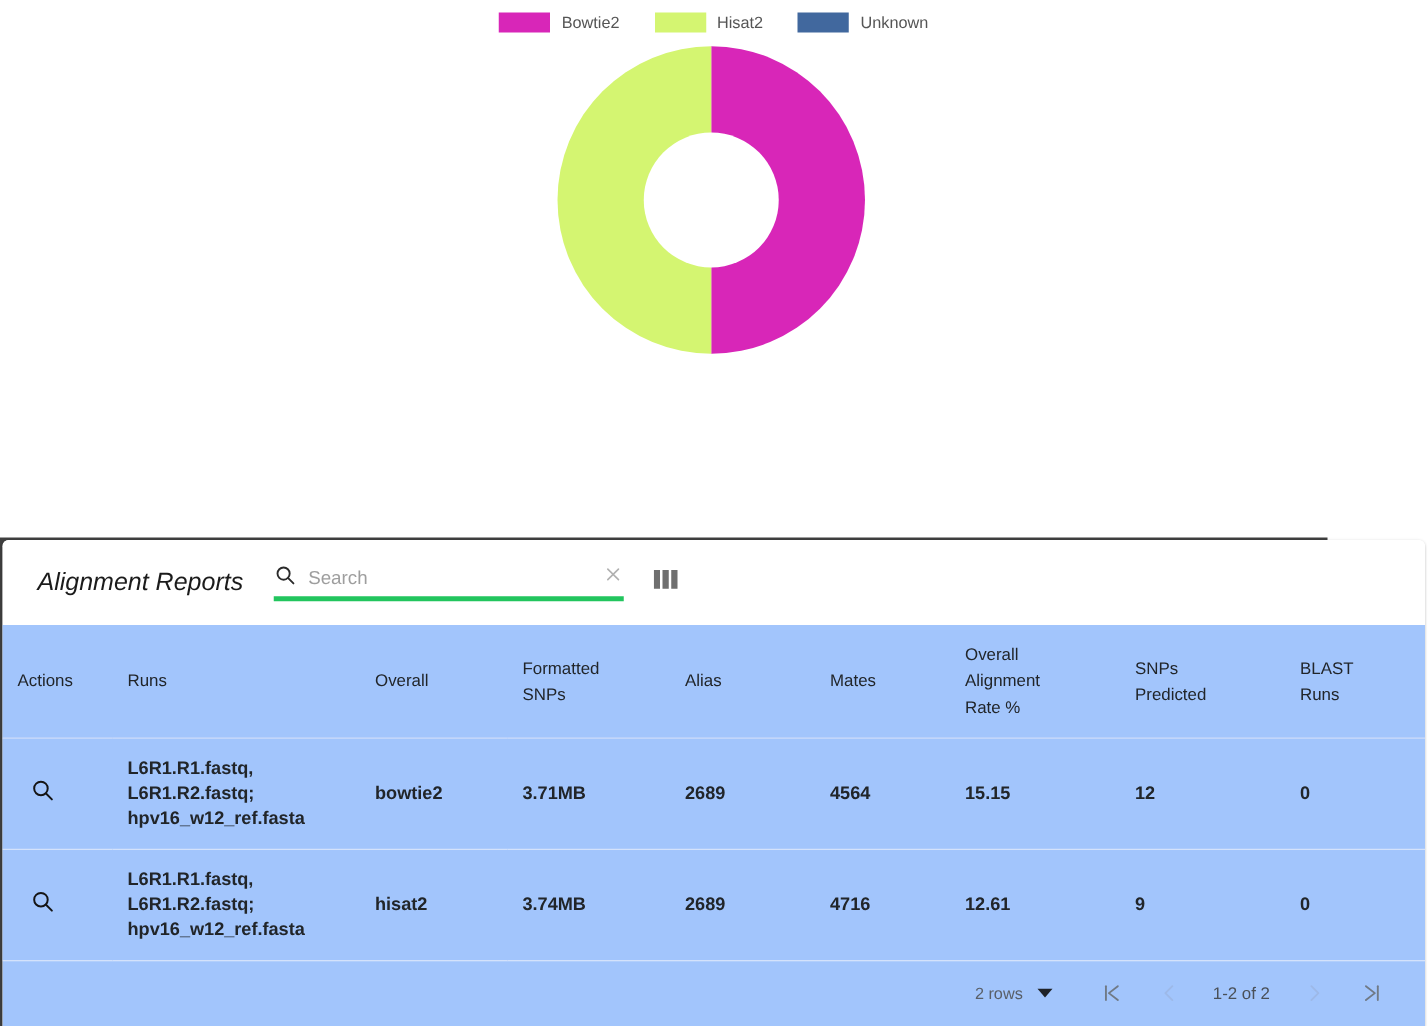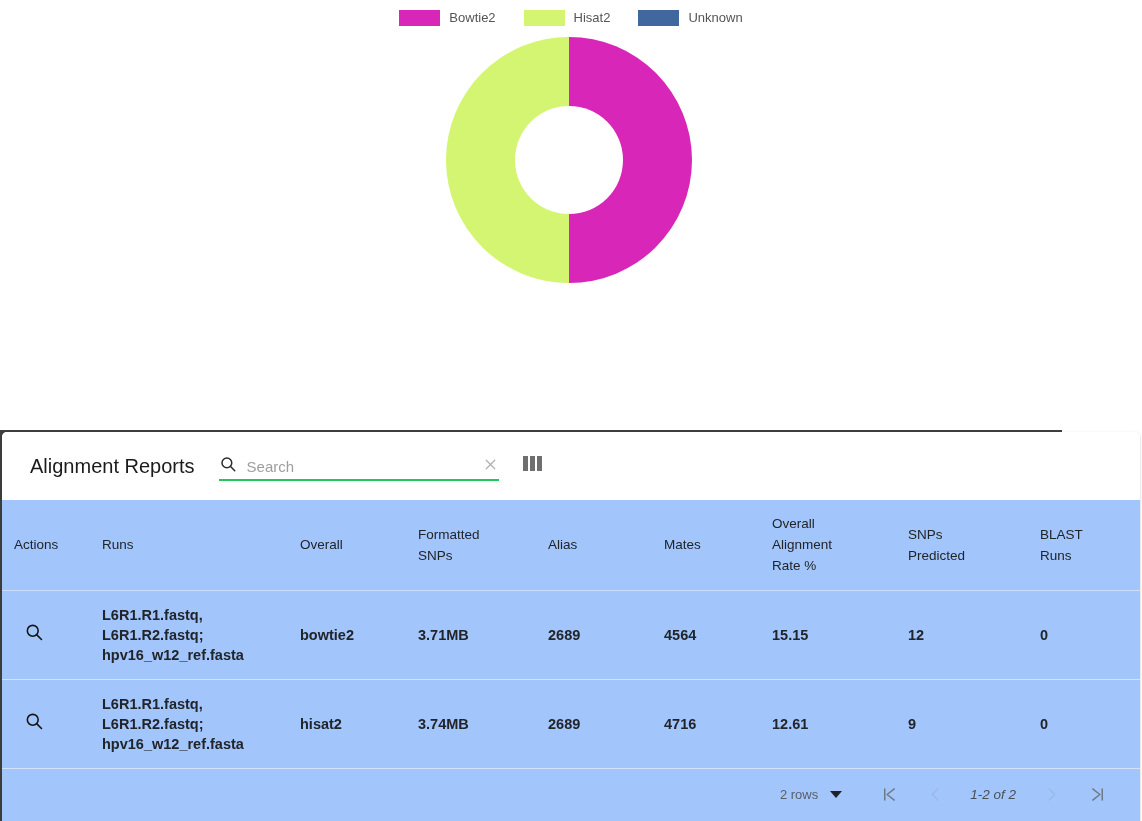--- a/index.html
+++ b/index.html
@@ -77,27 +77,28 @@
     display: flex;
     align-items: center;
     padding-left: 28px;
     background: #ffffff;
   }
   .card-title {
     font-size: 20px;
     color: #1b1b1b;
     line-height: 24px;
     white-space: nowrap;
+    font-style: italic;
   }
   .search-box {
     display: flex;
-    align-items: flex-end;
+    align-items: flex-start;
     margin-left: 24px;
     width: 280px;
-    border-bottom: 2px solid #22c55e;
+    border-bottom: 4px solid #22c55e;
     height: 30px;
     padding-bottom: 2px;
   }
   .search-icon { flex: 0 0 auto; display: block; margin-right: 10px; }
   .search-input {
     flex: 1 1 auto;
     border: none;
     outline: none;
     background: transparent;
     font-family: "Liberation Sans", sans-serif;
@@ -199,21 +200,20 @@
     align-items: center;
     justify-content: center;
     cursor: pointer;
   }
   .page-info {
     font-size: 13.5px;
     color: #4a5058;
     line-height: 18px;
     white-space: nowrap;
     padding: 0 12px;
-    font-style: italic;
   }
 </style>
 </head>
 <body>
 
 <div id="page">
 
   <div class="chart-region">
 
     <div class="legend">

